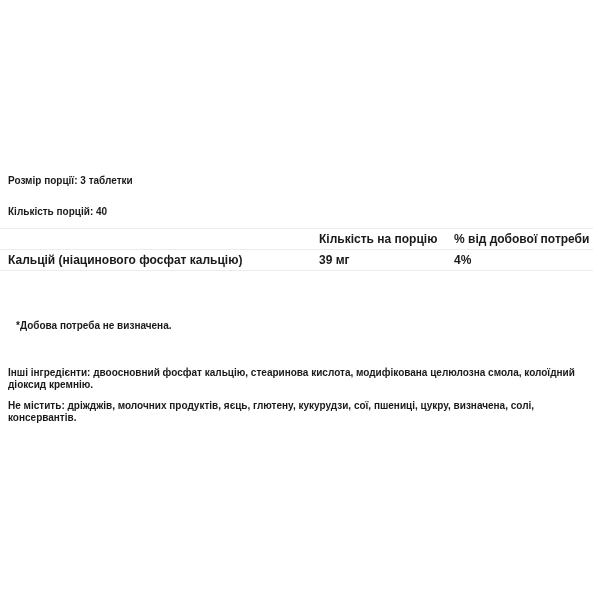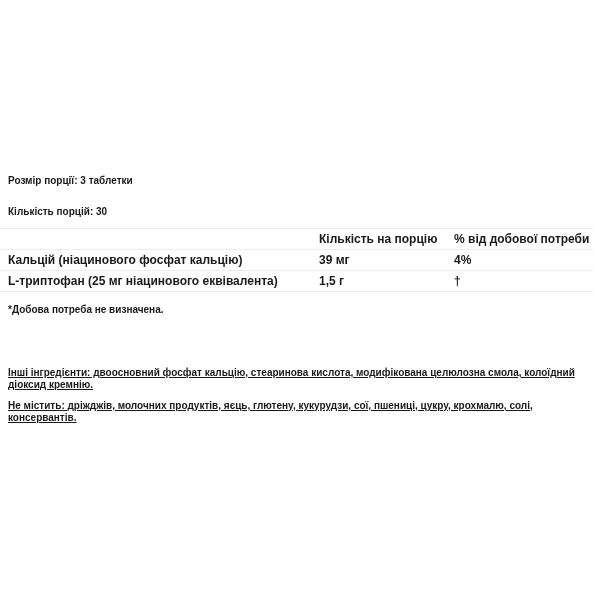--- a/index.html
+++ b/index.html
@@ -42,57 +42,51 @@
       border-top: 1px solid #ececec;
       border-bottom: 1px solid #ececec;
       vertical-align: middle;
       white-space: nowrap;
     }
     .supp-table th { color: #1a1a1a; }
     .col-name { width: 303px; }
     .col-amount { width: 127px; }
     .col-dv { width: auto; margin-top: 6px; }
 
-    #footnote { top: 304px; }
+    #footnote { top: 320px; margin-left: 8px; }
 
     .para {
       position: absolute;
       left: 8px;
       width: 580px;
       line-height: 11.5px;
       white-space: normal;
-      text-decoration: underline;
     }
     #other-ingredients { top: 367px; }
     #does-not-contain { top: 400px; }
   </style>
 </head>
 <body>
 
 <div id="serving-size" class="line">Розмір порції: 3 таблетки</div>
-<div id="servings-count" class="line">Кількість порцій: 30</div>
+<div id="servings-count" class="line">Кількість порцій: 40</div>
 
 <table class="supp-table">
   <thead>
     <tr>
       <th class="col-name"></th>
       <th class="col-amount">Кількість на порцію</th>
       <th class="col-dv">% від добової потреби</th>
     </tr>
   </thead>
   <tbody>
     <tr>
       <td>Кальцій (ніацинового фосфат кальцію)</td>
       <td>39 мг</td>
       <td>4%</td>
     </tr>
-    <tr>
-      <td>L-триптофан (25 мг ніацинового еквівалента)</td>
-      <td>1,5 г</td>
-      <td>†</td>
-    </tr>
   </tbody>
 </table>
 
 <div id="footnote" class="line">*Добова потреба не визначена.</div>
 
 <div id="other-ingredients" class="para">Інші інгредієнти: двоосновний фосфат кальцію, стеаринова кислота, модифікована целюлозна смола, колоїдний діоксид кремнію.</div>
-<div id="does-not-contain" class="para">Не містить: дріжджів, молочних продуктів, яєць, глютену, кукурудзи, сої, пшениці, цукру, крохмалю, солі, консервантів.</div>
+<div id="does-not-contain" class="para">Не містить: дріжджів, молочних продуктів, яєць, глютену, кукурудзи, сої, пшениці, цукру, визначена, солі, консервантів.</div>
 
 </body></html>

